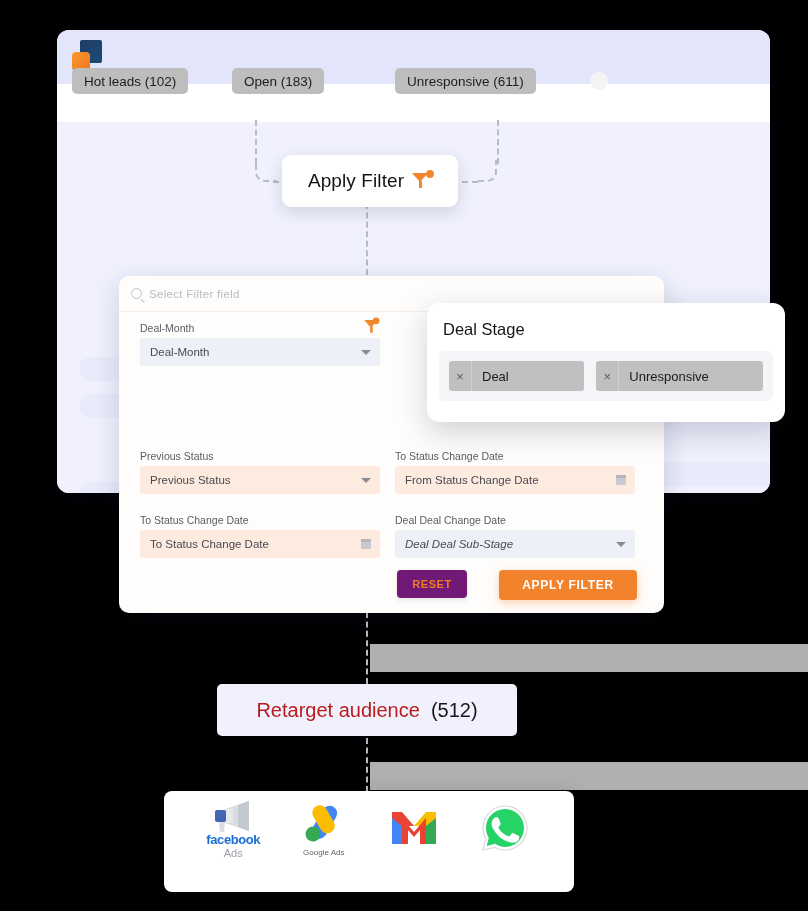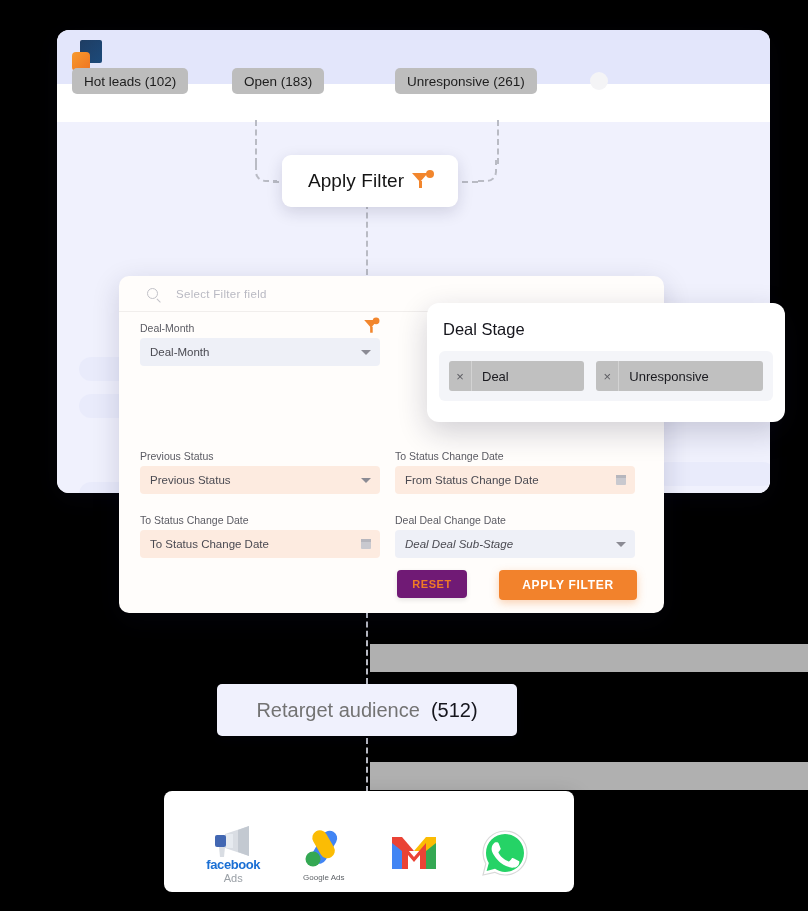--- a/index.html
+++ b/index.html
@@ -136,21 +136,21 @@
   .filter-panel {
     position: absolute; left: 119px; top: 276px;
     width: 545px; height: 337px;
     background: #fffdfb; border-radius: 10px;
     box-shadow: 0 8px 28px rgba(25,25,60,.16);
     overflow: hidden;
   }
   .search-row {
     position: absolute; left: 0; top: 0; width: 100%; height: 36px;
     border-bottom: 1px solid #f1eeec;
-    display: flex; align-items: center; padding-left: 28px; gap: 18px;
+    display: flex; align-items: center; padding-left: 12px; gap: 7px;
   }
   .search-icon {
     width: 11px; height: 11px; border: 1.4px solid #c2c2c8;
     border-radius: 50%; position: relative; flex: none;
   }
   .search-icon::after {
     content: ""; position: absolute; right: -4px; bottom: -3px;
     width: 5px; height: 1.4px; background: #c2c2c8;
     transform: rotate(45deg);
   }
@@ -243,30 +243,30 @@
   .ds-chip-1 { width: 175px; }
 
   
   .retarget {
     position: absolute; left: 217px; top: 684px;
     width: 300px; height: 52px;
     background: #f0f1fd; border-radius: 5px;
     display: flex; align-items: center; justify-content: center; gap: 11px;
     box-shadow: 0 4px 14px rgba(20,20,60,.12);
   }
-  .retarget .t { font-size: 20px; color: #737373; }
+  .retarget .t { font-size: 20px; color: #b91c1c; }
   .retarget .c { font-size: 20px; color: #16161d; }
 
   
   .channels {
     position: absolute; left: 164px; top: 791px;
     width: 410px; height: 101px;
     background: #ffffff; border-radius: 8px;
     box-shadow: 0 8px 22px rgba(0,0,0,.28);
-    display: flex; align-items: flex-end; justify-content: space-around;
+    display: flex; align-items: flex-start; justify-content: space-around;
     padding: 0 24px;
   }
   .ch { width: 76px; height: 76px; display: flex; flex-direction: column;
         align-items: center; justify-content: center; }
   .ch svg { display: block; }
   .ch .cap { font-size: 8px; color: #5f6368; margin-top: 2px; }
   .ch .cap-fb { font-size: 13px; font-weight: bold; color: #1a6fd4;
                 letter-spacing: -.4px; line-height: 1.05; }
   .ch .cap-fb2 { font-size: 11px; color: #9aa0a6; }
 </style>
@@ -280,21 +280,21 @@
     <div class="app-header">
       <div class="logo">
         <div class="sq-navy"></div>
         <div class="sq-orange"></div>
       </div>
     </div>
 
     <div class="tabs-row"></div>
     <div class="tab tab-0">Hot leads (102)</div>
     <div class="tab tab-1">Open (183)</div>
-    <div class="tab tab-2">Unresponsive (261)</div>
+    <div class="tab tab-2">Unresponsive (611)</div>
     <div class="dot-chip"></div>
 
     <div class="app-body">
       <div class="skel skel-a"></div>
       <div class="skel skel-b"></div>
       <div class="skel skel-c"></div>
       <div class="skel skel-d"></div>
     </div>
   </div>
 

